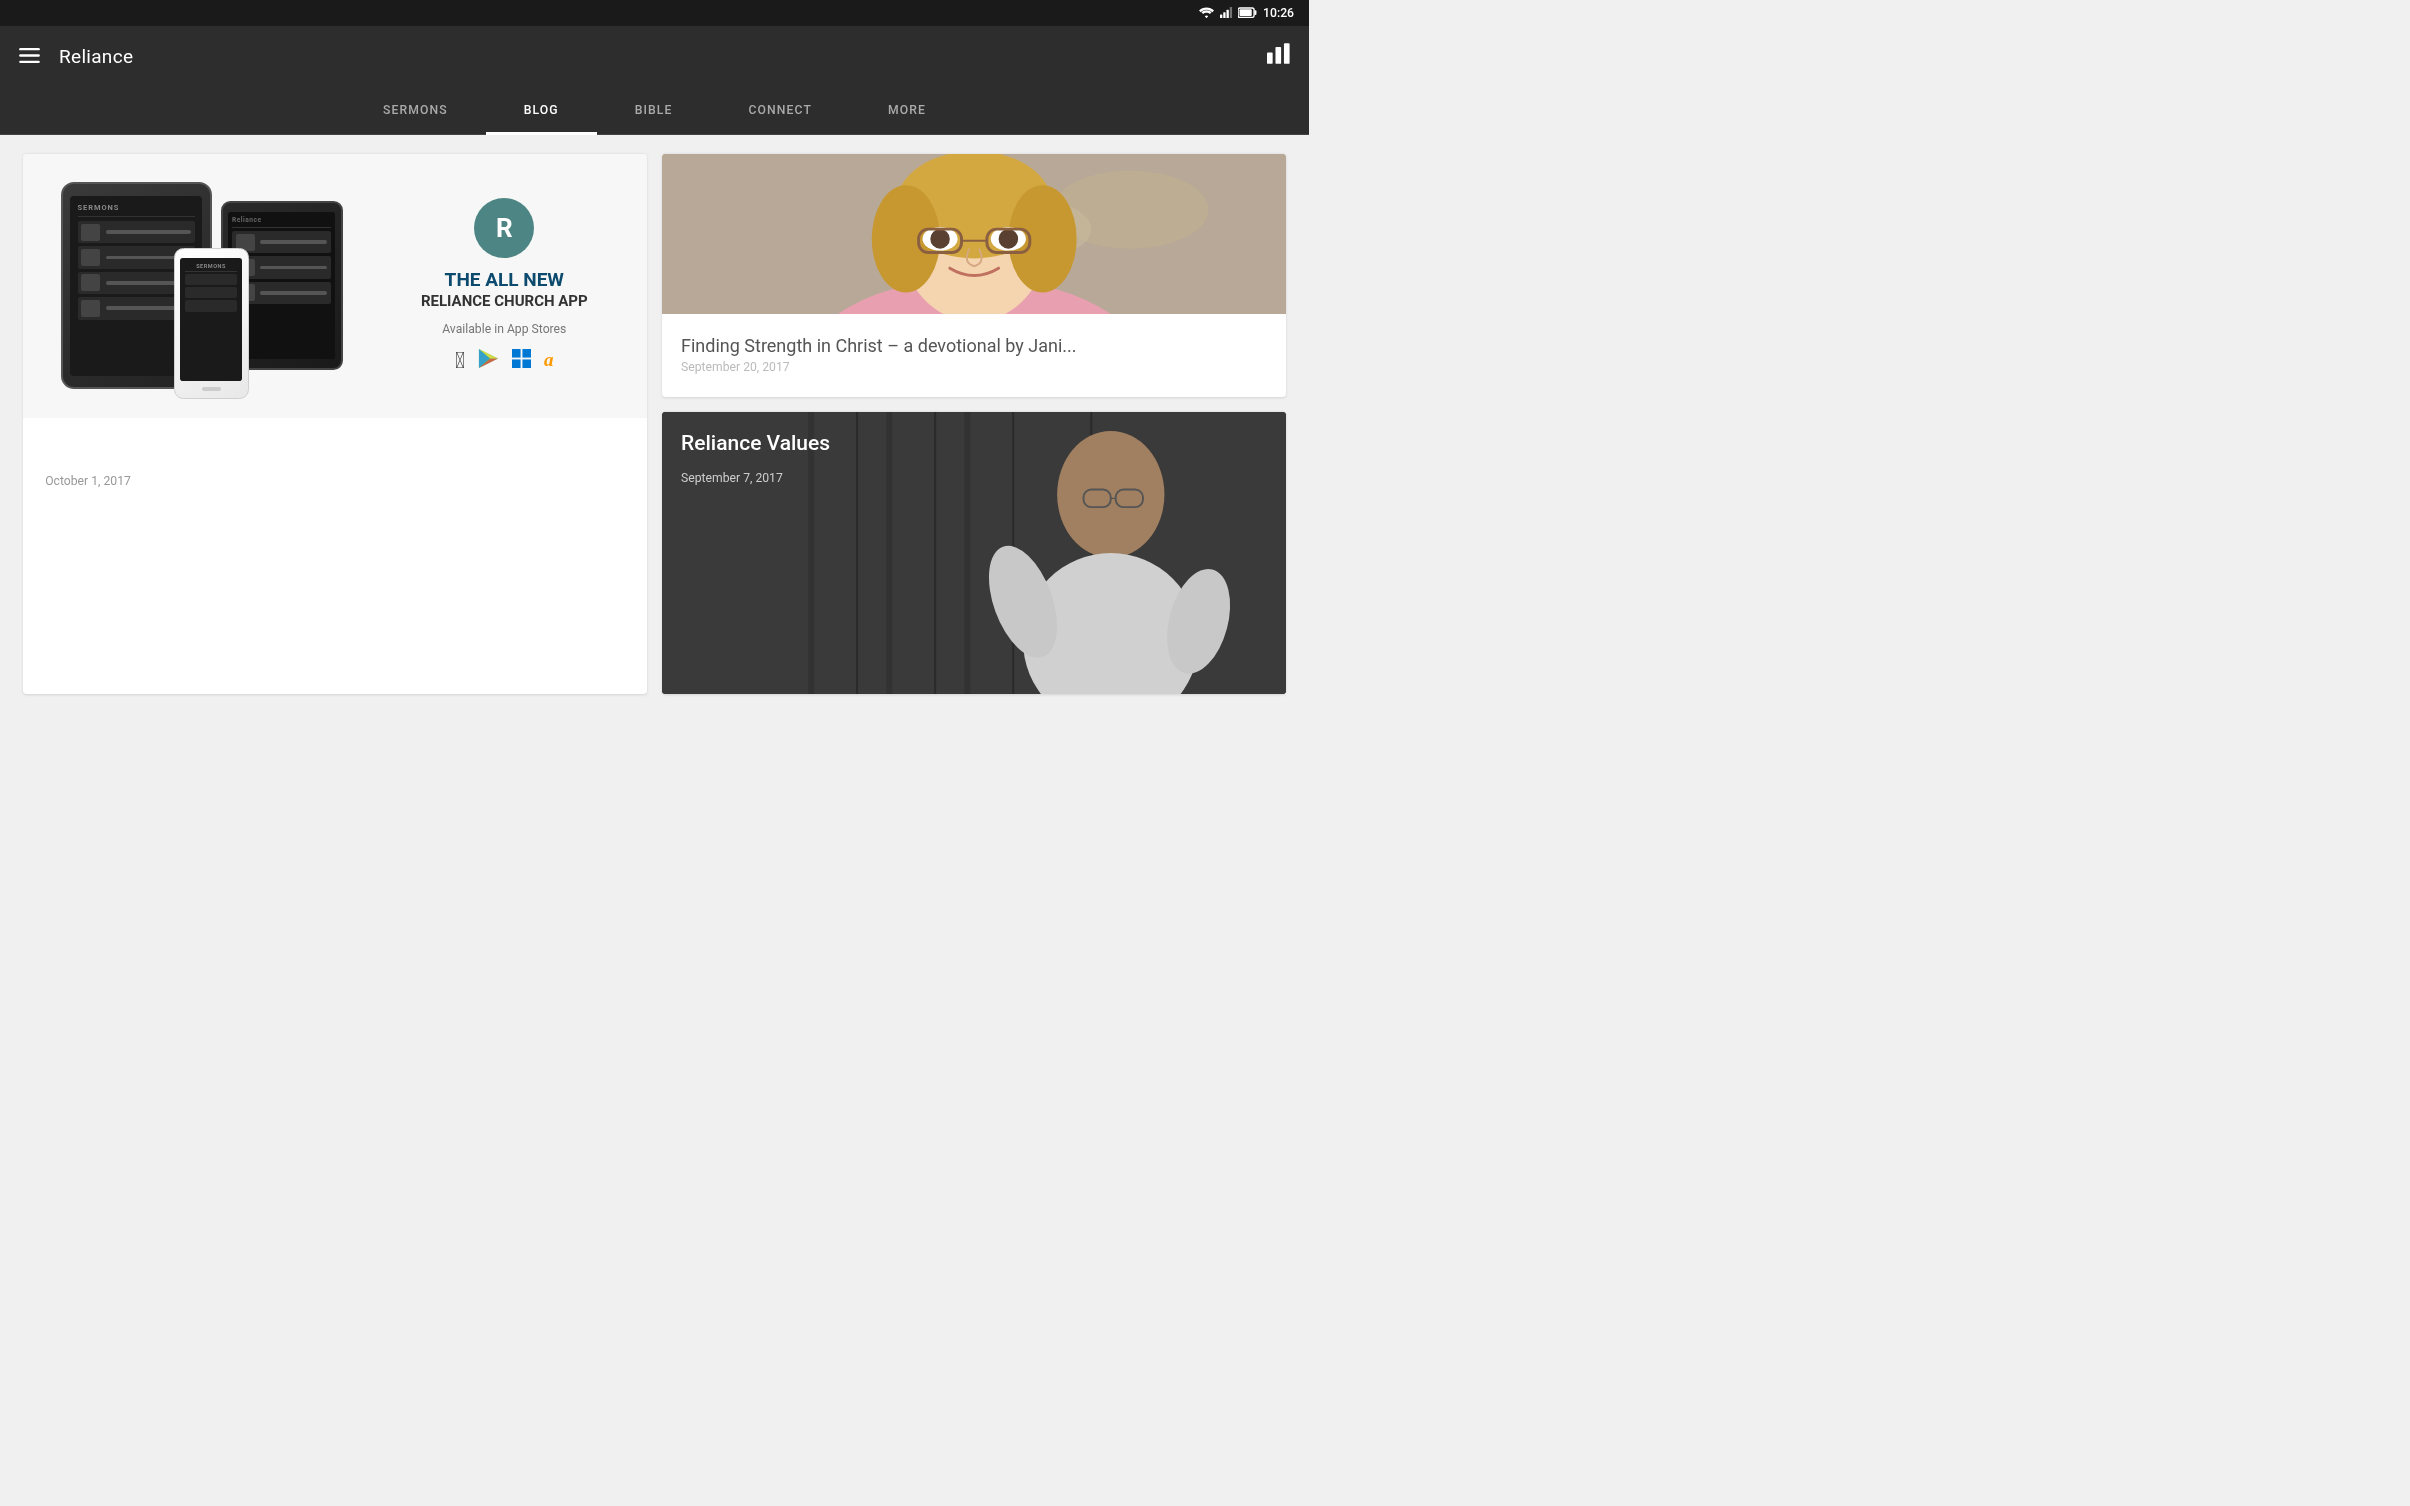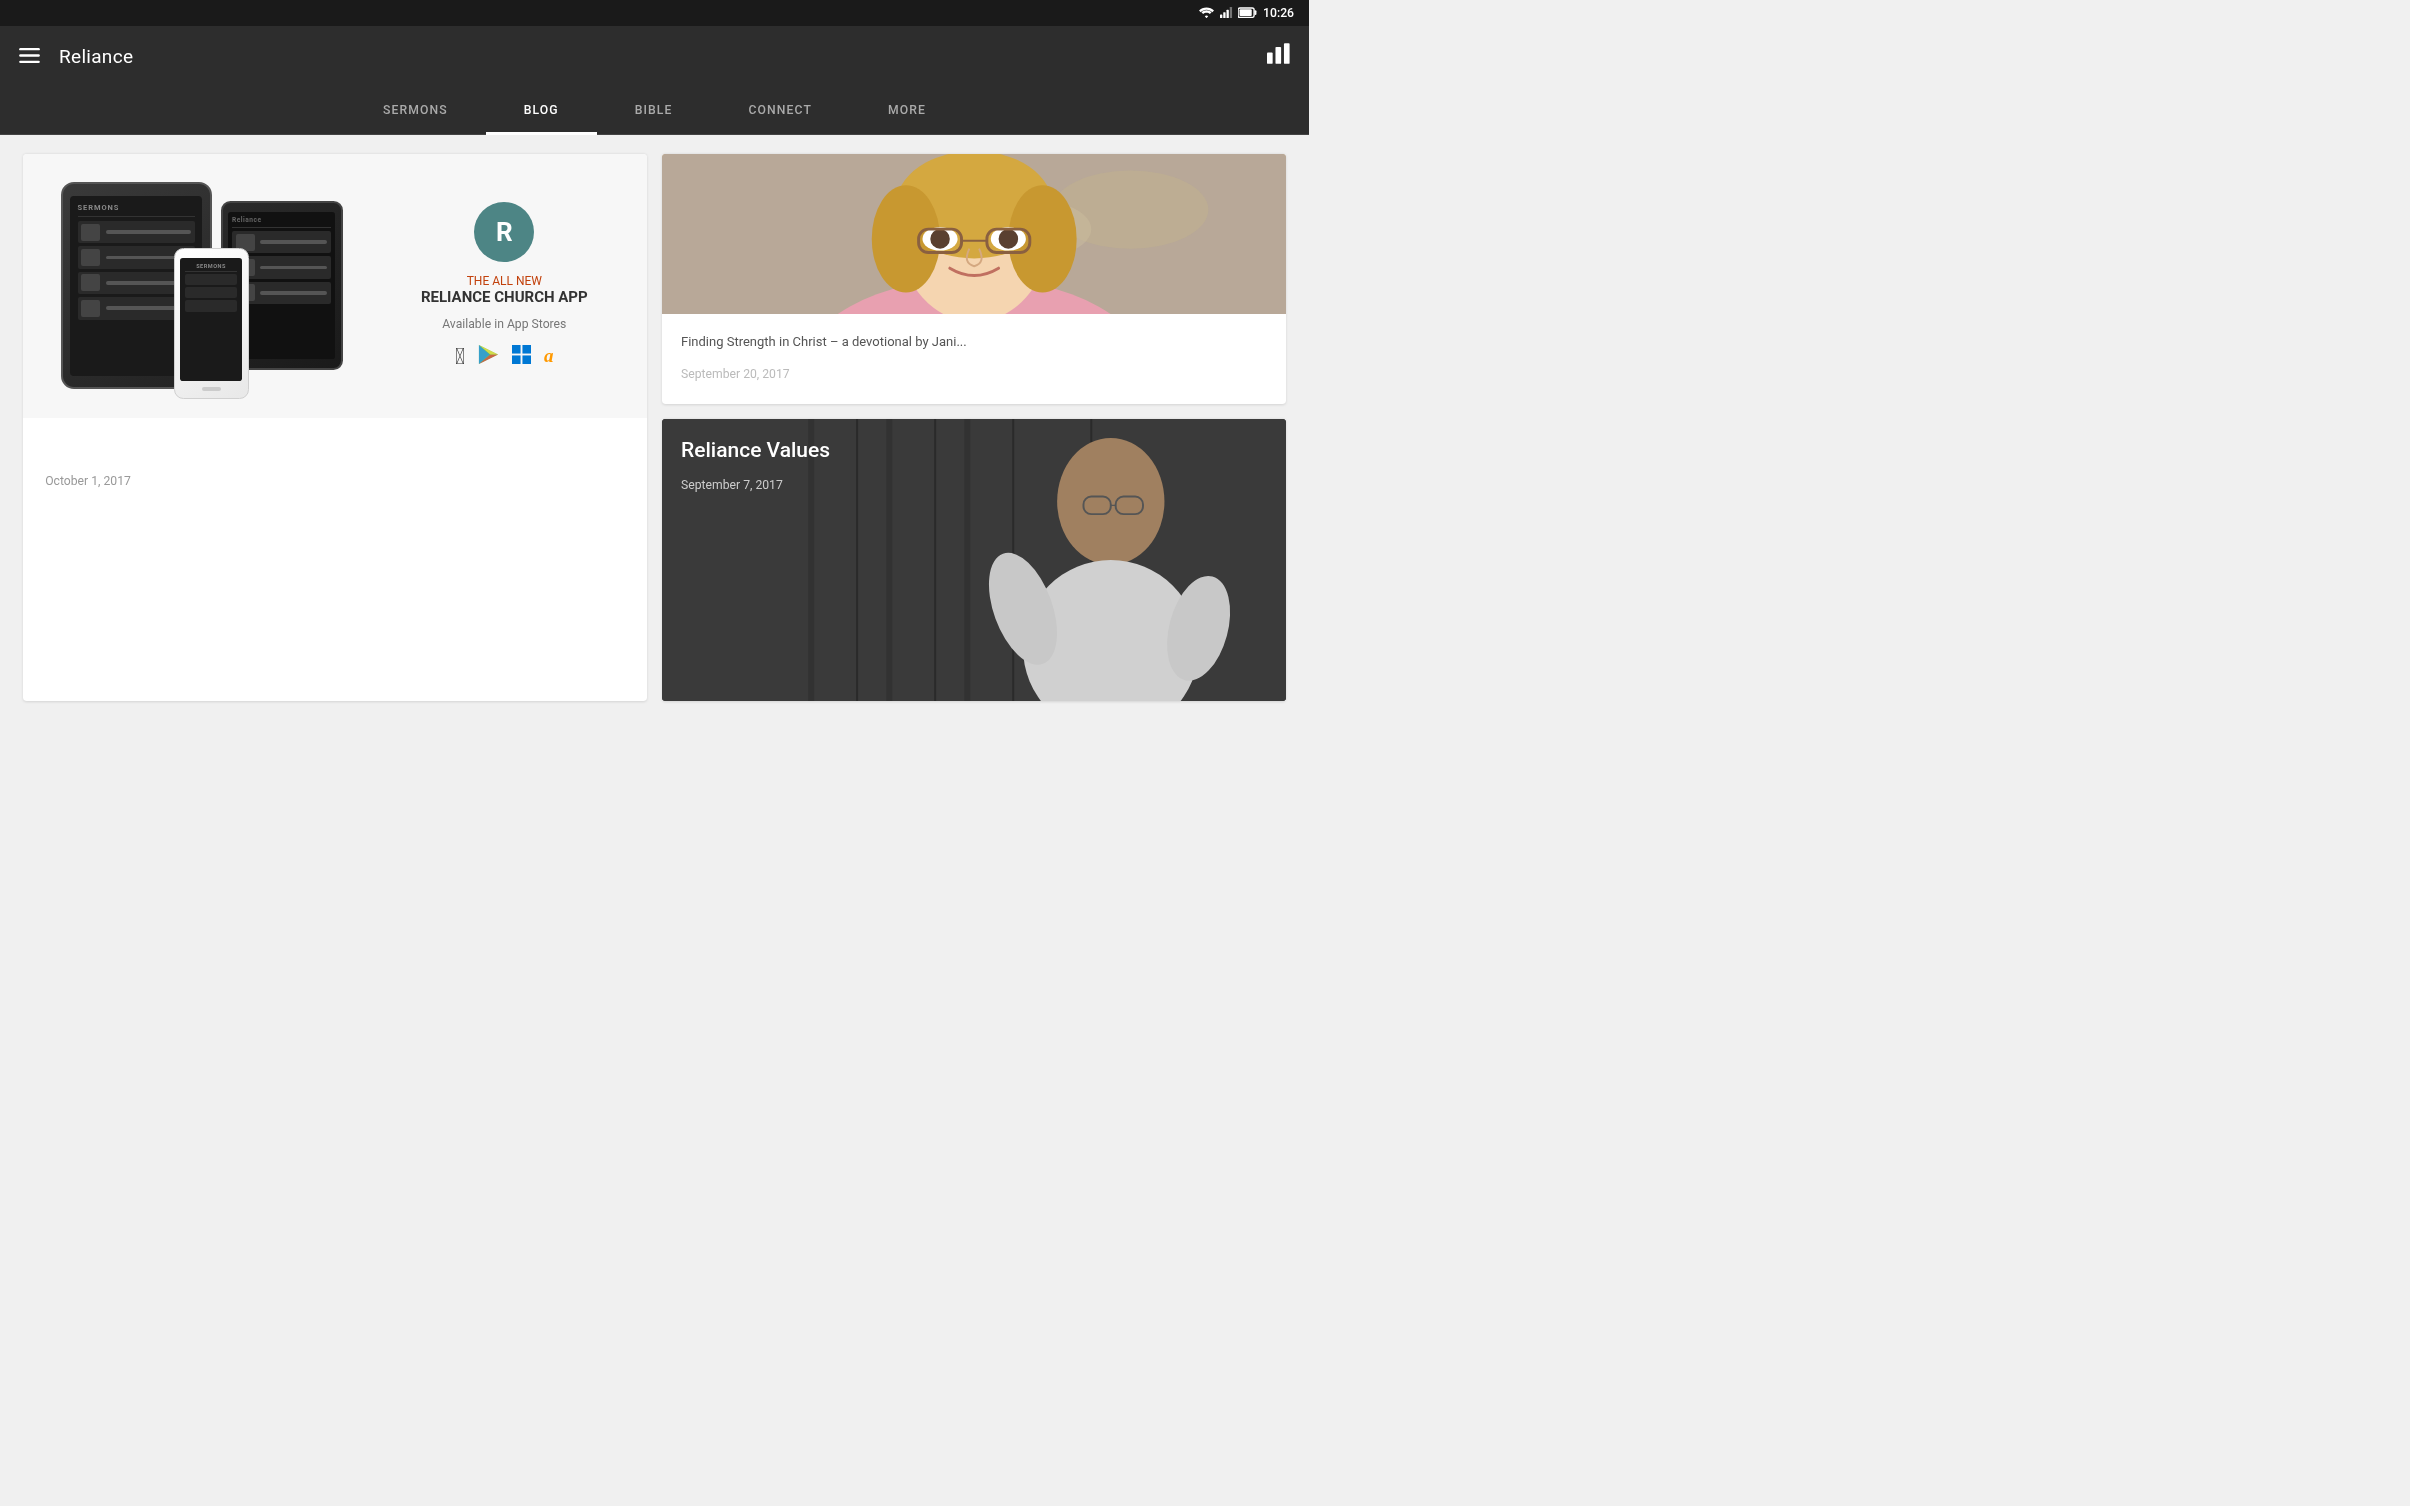--- a/index.html
+++ b/index.html
@@ -165,25 +165,25 @@
       background: linear-gradient(to bottom, #c4a882 0%, #b8956a 40%, #a07850 60%, #e8d5b8 100%);
       position: relative;
       display: flex;
       align-items: center;
       justify-content: center;
     }
     .article-card-body {
       padding: 19px 19px 22.6px;
     }
     .article-title {
-      font-size: 13px;
+      font-size: 18px;
       color: #555;
       font-weight: 400;
       line-height: 1.4;
-      margin-bottom: 16px;
+      margin-bottom: 2px;
     }
     .article-date {
       font-size: 12.2px;
       color: #bbb;
     }
 
     
     .video-card {
       background: #444;
       border-radius: 3.8px;
@@ -374,23 +374,23 @@
       justify-content: center;
       color: white;
       font-size: 26px;
       font-weight: bold;
     }
     .promo-app-name {
       text-align: center;
       line-height: 1.2;
     }
     .promo-app-name-line1 {
-      font-size: 12px;
-      font-weight: normal;
-      color: #c2410c;
+      font-size: 19px;
+      font-weight: bold;
+      color: #0c4a6e;
     }
     .promo-app-name-line2 {
       font-size: 15px;
       font-weight: bold;
       color: #333;
     }
     .promo-available-text {
       font-size: 12.2px;
       color: #777;
     }

